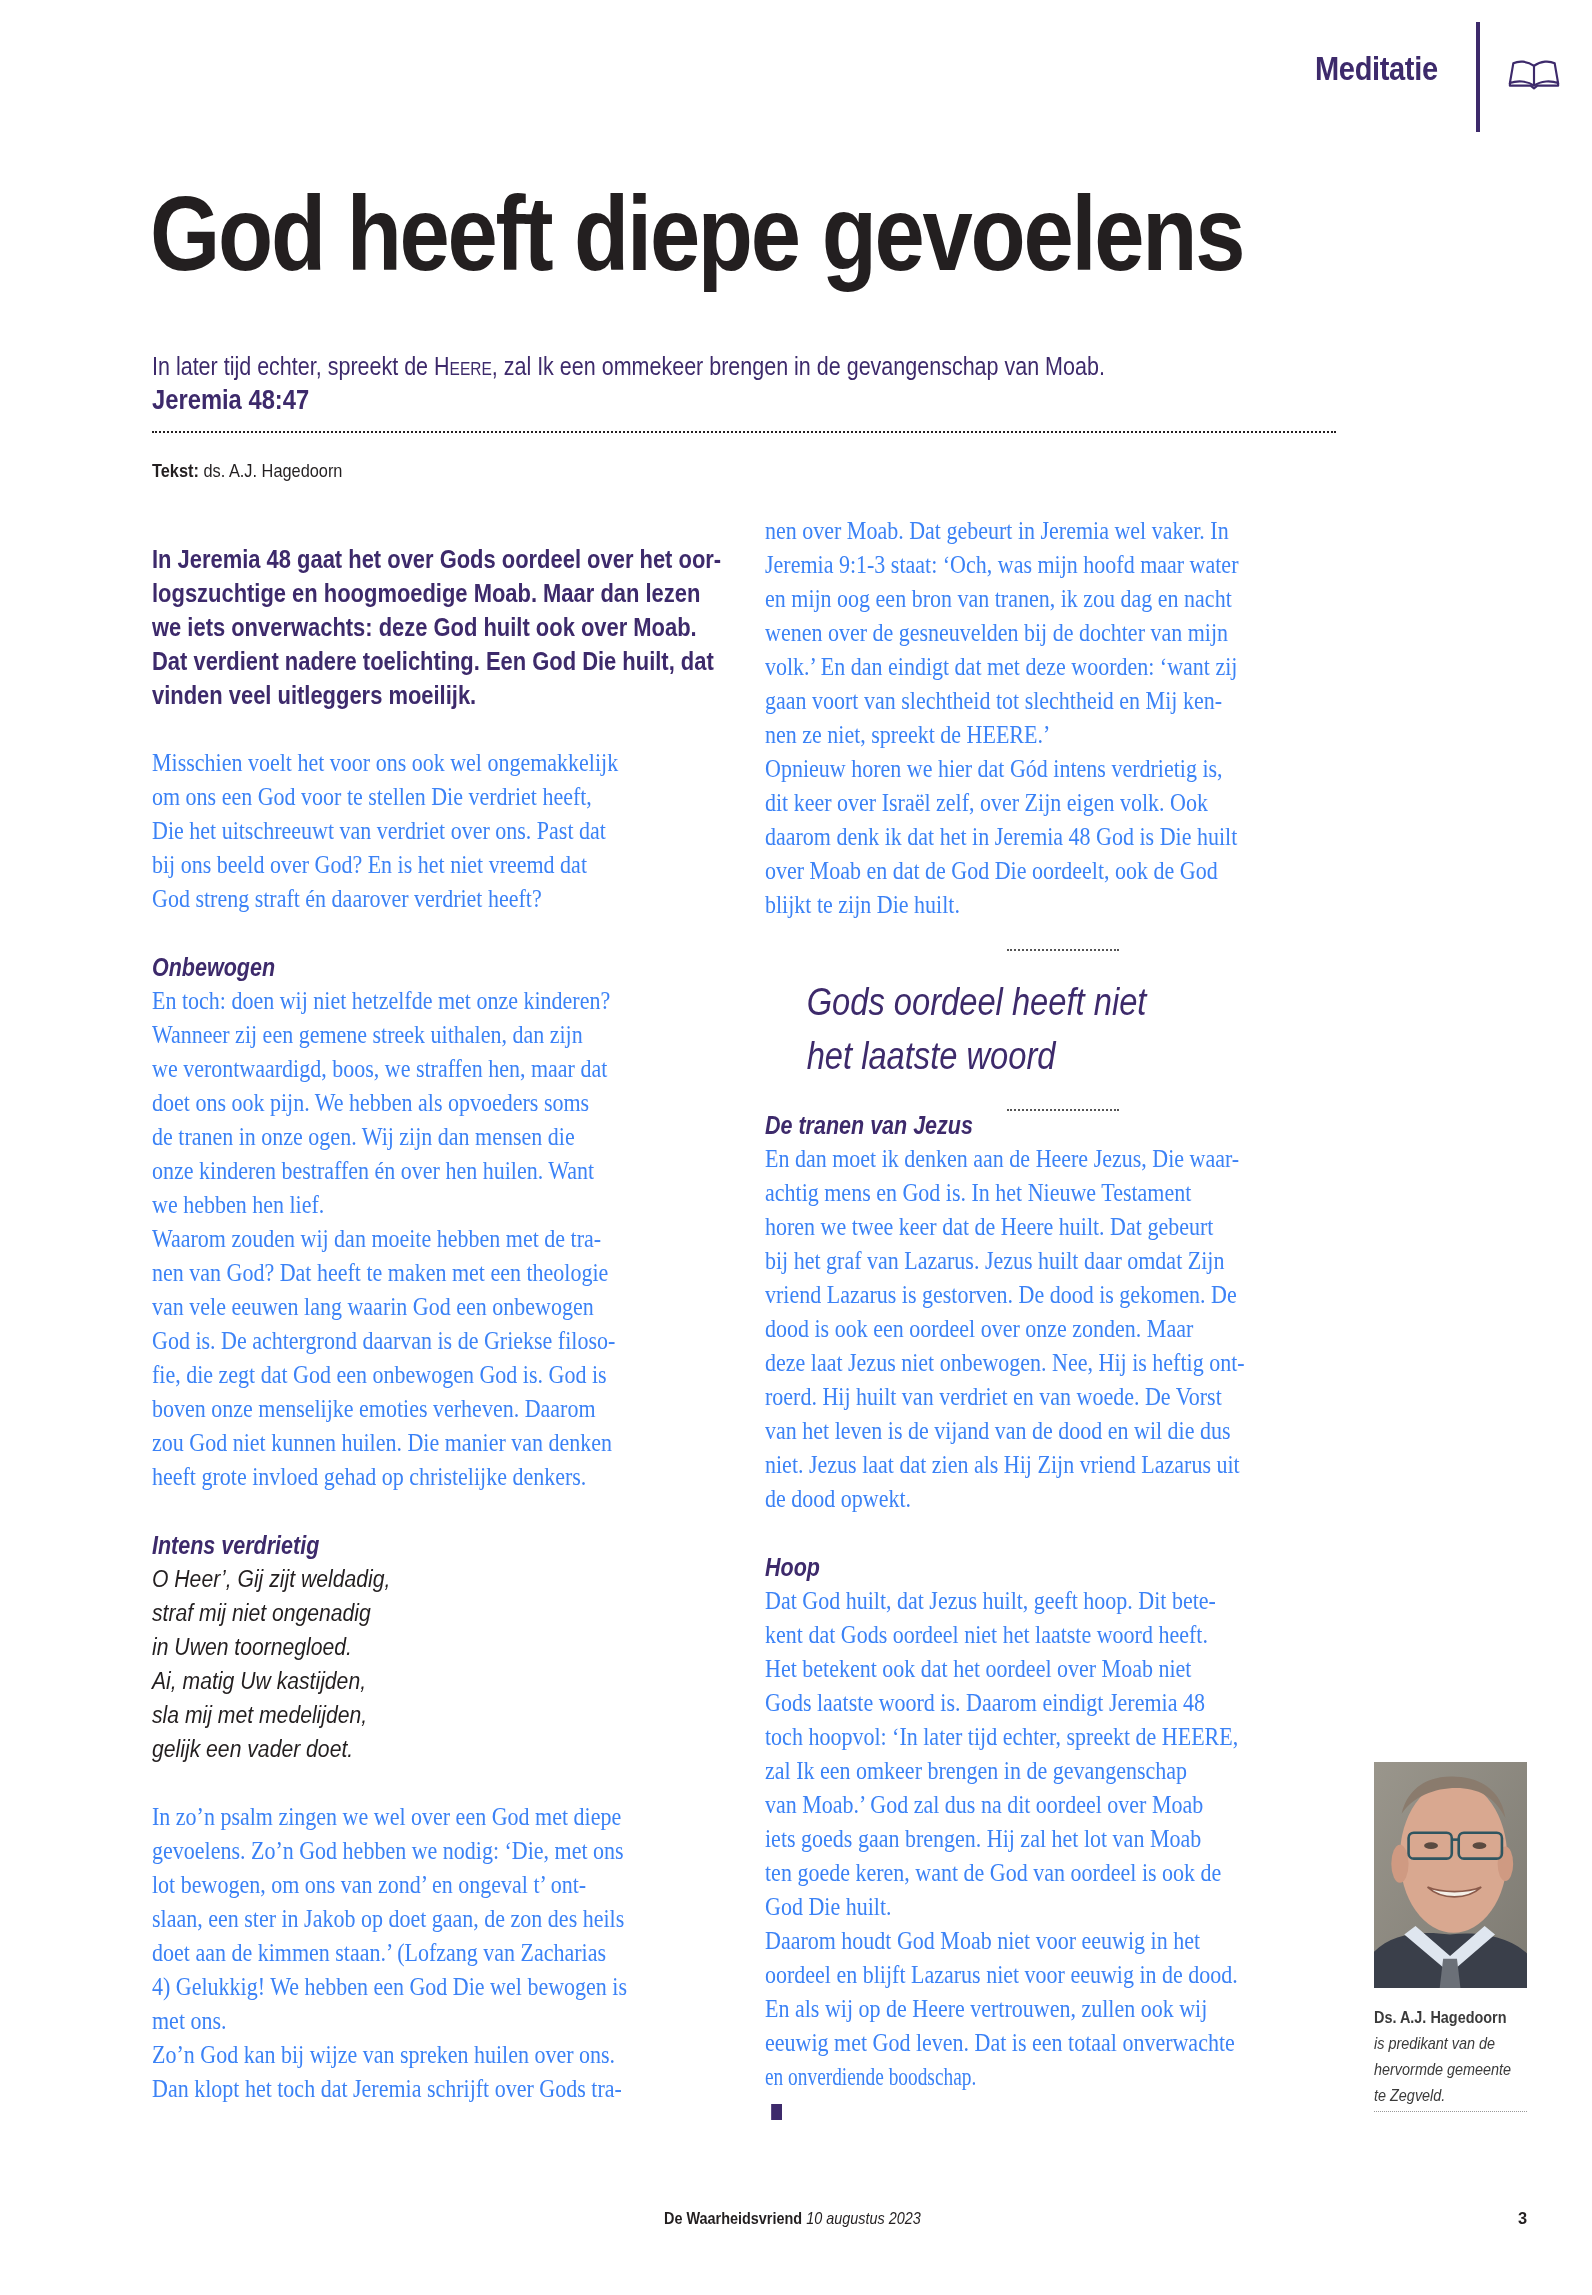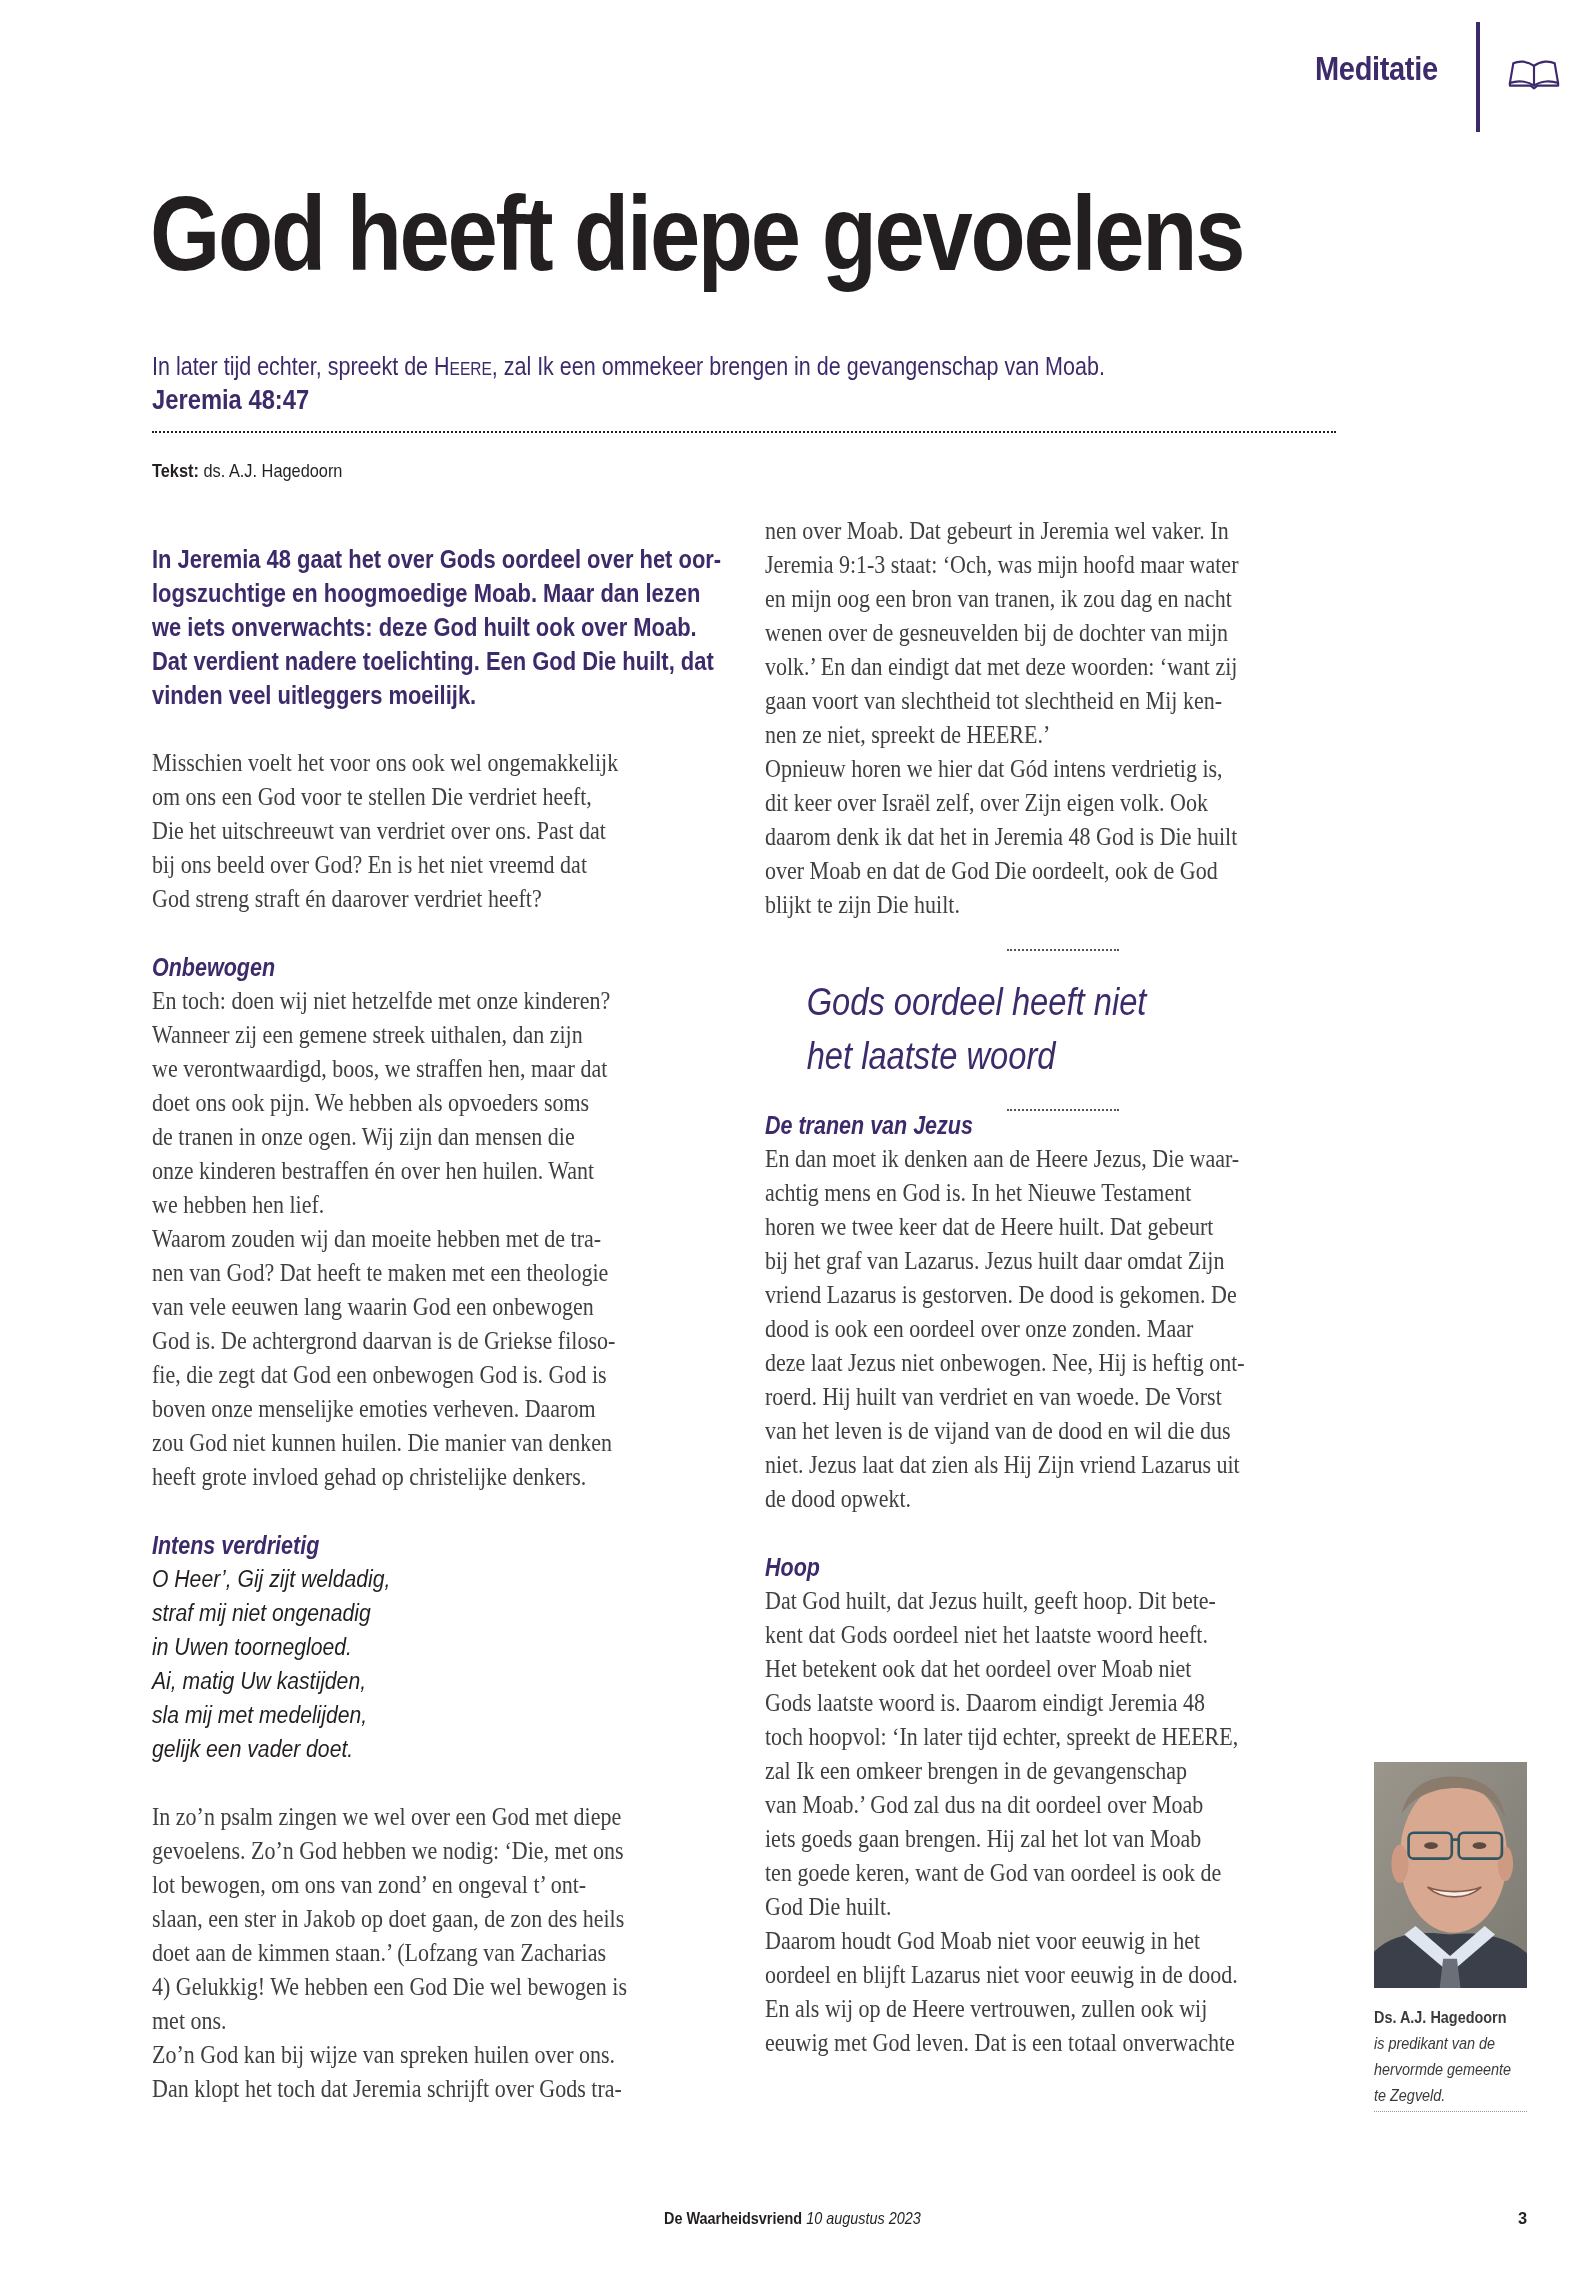--- a/index.html
+++ b/index.html
@@ -20,21 +20,21 @@
 
   #byline { position: absolute; left: 152px; top: 460px; font-size: 19px; transform: scaleX(0.86); transform-origin: left; white-space: nowrap; }
   #byline b { font-weight: bold; }
 
   .col { position: absolute; width: 595px; }
   #col-left { left: 152px; top: 514px; margin-top: 28px; }
   #col-right { left: 765px; top: 514px; }
 
   .lead { font-size: 25.5px; font-weight: bold; color: #3d2a6b; line-height: 34px; transform: scaleX(0.86); transform-origin: left; width: 690px; margin: 0 0 34px 0; }
   .lead span { display: block; white-space: nowrap; }
-  .body-lines { font-size: 25px; line-height: 34px; color: #404040; margin: 0; }
+  .body-lines { font-size: 25px; line-height: 34px; color: #3b82f6; margin: 0; }
   .body-lines span { display: block; white-space: nowrap; transform: scaleX(0.88); transform-origin: left; }
   .gap { height: 34px; }
   .subhead { font-size: 25px; line-height: 34px; font-weight: bold; font-style: italic; color: #3d2a6b; transform: scaleX(0.86); transform-origin: left; white-space: nowrap; }
   .poem span { display: block; white-space: nowrap; font-style: italic; font-size: 23px; line-height: 34px; transform: scaleX(0.92); transform-origin: left; }
 
   #pull-quote { position: absolute; left: 765px; top: 949px; width: 595px; text-align: left; }
   .dots { width: 112px; margin: 0 auto; border-top: 2.6px dotted #555; height: 0; }
   #pull-quote-text { font-size: 38px; line-height: 54px; font-style: italic; color: #3d2a6b; margin: 24px 0 26px 0; transform: scaleX(0.86); }
   #pull-quote-text span { display: block; }
 
@@ -182,20 +182,23 @@
       <span>toch hoopvol: ‘In later tijd echter, spreekt de HEERE,</span>
       <span>zal Ik een omkeer brengen in de gevangenschap</span>
       <span>van Moab.’ God zal dus na dit oordeel over Moab</span>
       <span>iets goeds gaan brengen. Hij zal het lot van Moab</span>
       <span>ten goede keren, want de God van oordeel is ook de</span>
       <span>God Die huilt.</span>
       <span>Daarom houdt God Moab niet voor eeuwig in het</span>
       <span>oordeel en blijft Lazarus niet voor eeuwig in de dood.</span>
       <span>En als wij op de Heere vertrouwen, zullen ook wij</span>
       <span>eeuwig met God leven. Dat is een totaal onverwachte</span>
+    </div>
+  <div class="body-lines serif">
+      <span><span>en onverdiende boodschap.</span><span id="end-mark"></span></span>
     </div>
 </div>
 
 <svg id="author-photo" viewBox="0 0 177 262" preserveAspectRatio="none">
   <defs>
     <linearGradient id="bg" x1="0" y1="0" x2="1" y2="1">
       <stop offset="0" stop-color="#9a968c"></stop>
       <stop offset="1" stop-color="#7d7a72"></stop>
     </linearGradient>
   </defs>

